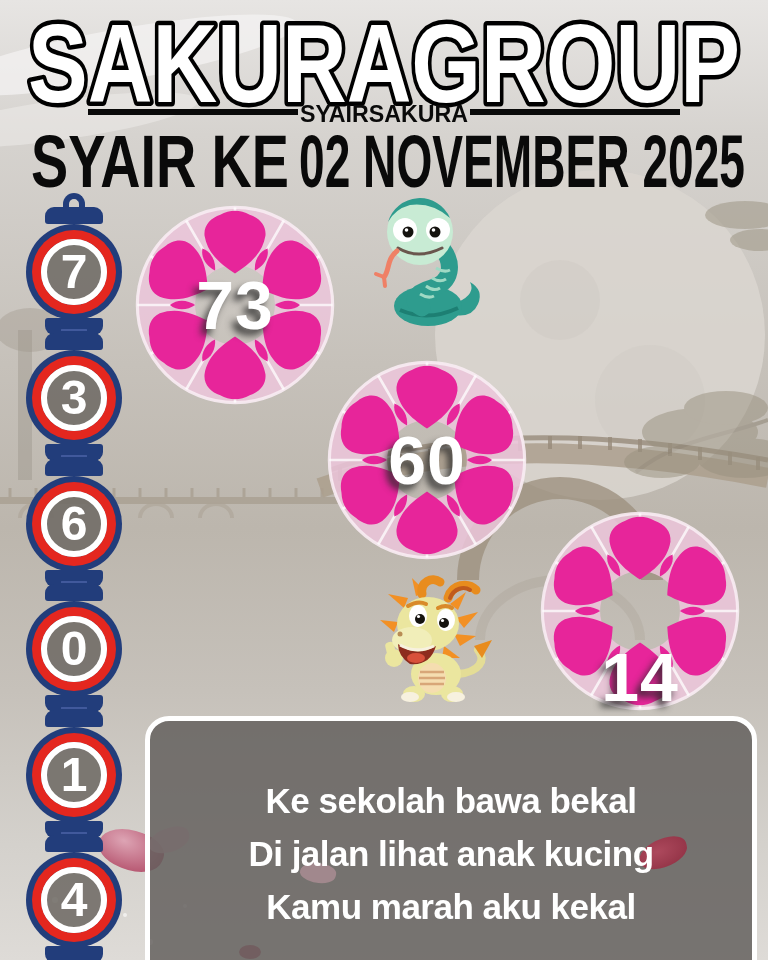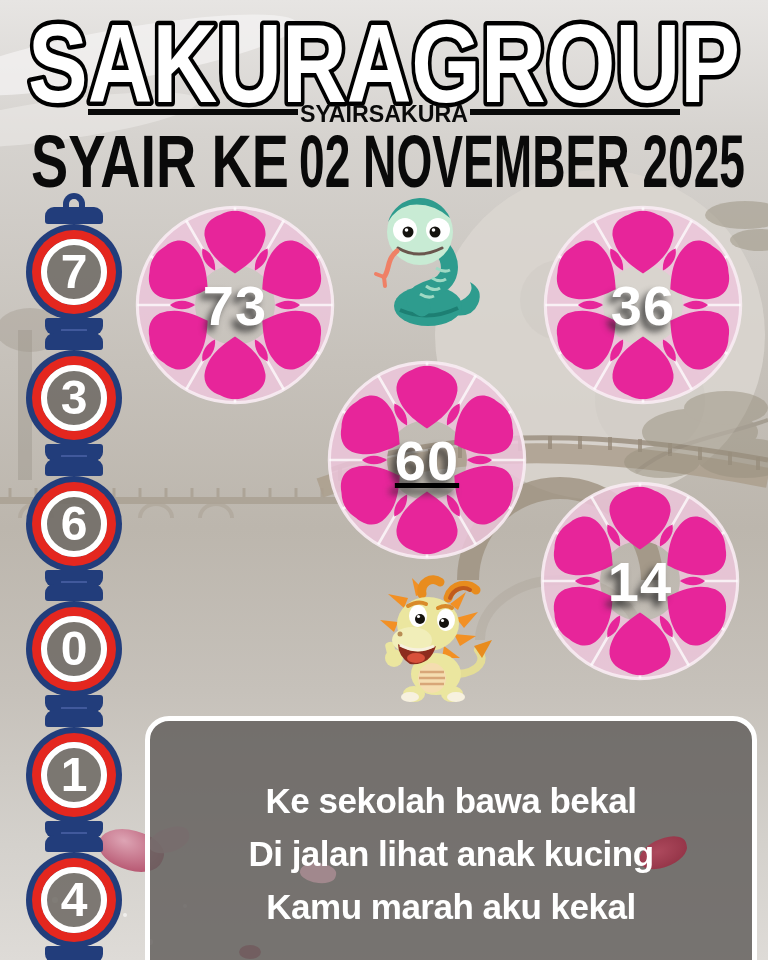--- a/index.html
+++ b/index.html
@@ -28,21 +28,21 @@
   }
   .lan-digit{color:#fff;font-size:48px;font-weight:bold;line-height:1;}
   .connector{
     position:absolute;width:26px;height:20px;border-radius:5px;
     background:repeating-linear-gradient(180deg,#223d7b 0 4px,#41599c 4px 6px);
   }
   
   .flower{position:absolute;width:210px;height:210px;z-index:2;display:flex;align-items:center;justify-content:center;}
   .flower svg{position:absolute;left:0;top:0;}
   .flower .num{
-    position:relative;color:#fff;font-size:56px;font-weight:bold;letter-spacing:1px;
+    position:relative;color:#fff;font-size:68px;font-weight:bold;letter-spacing:1px;
     text-shadow:-5px 6px 7px rgba(40,40,40,.8);
   }
   
   .mascot{position:absolute;z-index:3;}
   
   .verse-box{
     position:absolute;left:145px;top:716px;width:612px;height:274px;z-index:4;
     background:rgba(97,94,92,.83);border:5px solid #fff;border-radius:24px;
     display:flex;flex-direction:column;align-items:center;justify-content:center;
     overflow:hidden;
@@ -213,33 +213,27 @@
       <div class="cap bot" style="left:45px;top:946px;position:absolute;"></div>
     </div>
   </div>
 
   <div class="flower" style="left:130px;top:200px;">
     <svg width="210" height="210" viewBox="0 0 200 200">
         <use href="#bloom"></use>
       </svg>
     <span class="num">73</span>
   </div>
-  <div class="flower" style="left:538px;top:200px;">
-    <svg width="210" height="210" viewBox="0 0 200 200">
-        <use href="#bloom"></use>
-      </svg>
-    <span class="num">36</span>
-  </div>
-  <div class="flower" style="left:322px;top:355px;text-decoration:underline;">
+  <div class="flower" style="left:322px;top:355px;">
     <svg width="210" height="210" viewBox="0 0 200 200">
         <use href="#bloom"></use>
       </svg>
     <span class="num">60</span>
   </div>
-  <div class="flower" style="left:535px;top:476px;">
+  <div class="flower" style="left:535px;top:506px;align-items:flex-end;">
     <svg width="210" height="210" viewBox="0 0 200 200">
         <use href="#bloom"></use>
       </svg>
     <span class="num">14</span>
   </div>
 
   <div class="mascot" style="left:370px;top:190px;width:120px;height:140px;">
     <svg width="120" height="140" viewBox="0 0 120 140">
       <path d="M88,112 Q106,104 100,92 Q114,100 108,114 Q102,128 84,125 Z" fill="#2e9c8e"></path>
       <ellipse cx="58" cy="116" rx="34" ry="20" fill="#2e9c8e"></ellipse>

